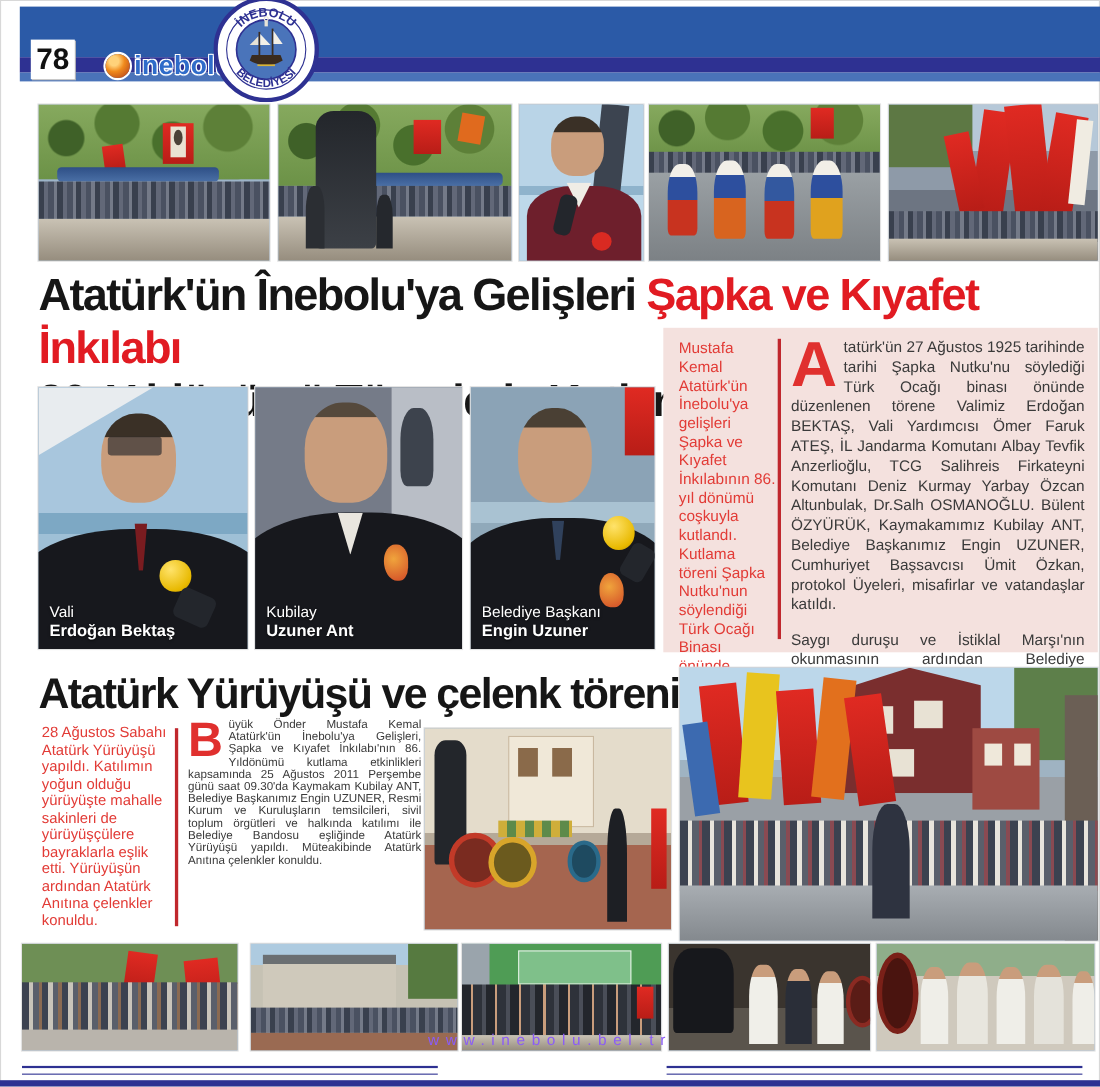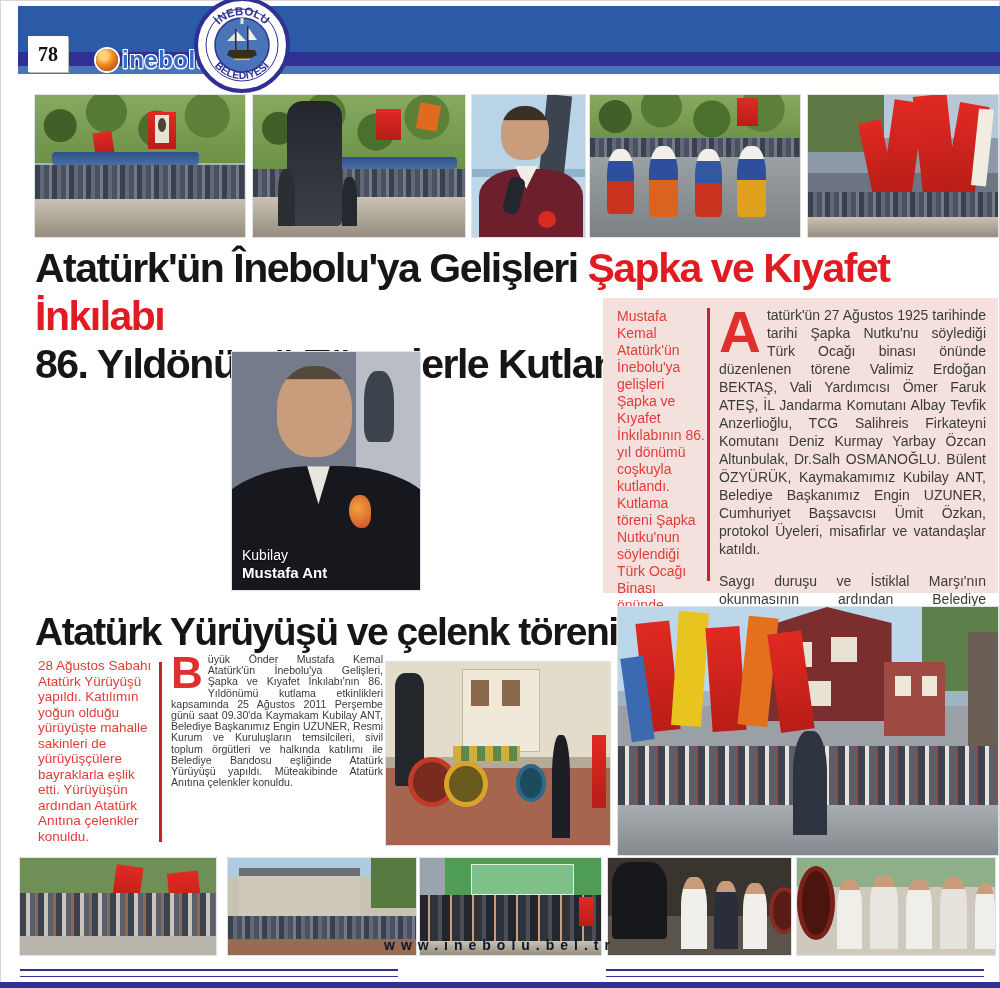--- a/index.html
+++ b/index.html
@@ -3,22 +3,22 @@
 <meta charset="utf-8">
 <style>
   html,body{margin:0;padding:0;background:#e8e8e8;font-family:"Liberation Sans",sans-serif;}
   .page{position:relative;width:1000px;height:988px;margin:0 auto;background:#fff;overflow:hidden;
         box-shadow:inset 0 0 0 1px #d8d8d8;}
   
   .band-blue{position:absolute;left:18px;right:0;top:6px;height:46px;background:#2b5aa7;}
   .band-navy{position:absolute;left:18px;right:0;top:52px;height:14px;background:#2e3192;}
   .band-lblue{position:absolute;left:18px;right:0;top:66px;height:8px;background:#4a73b9;}
   .pageno{position:absolute;left:28px;top:36px;width:40px;height:36px;background:#fff;
-          display:flex;align-items:center;justify-content:center;font-size:20px;font-weight:bold;color:#111;
-          box-shadow:1px 1px 0 #bbb;font-family:Liberation Serif, serif;}
+          display:flex;align-items:center;justify-content:center;font-size:27px;font-weight:bold;color:#111;
+          box-shadow:1px 1px 0 #bbb;}
   .logo{position:absolute;left:96px;top:46px;height:28px;display:flex;align-items:center;gap:4px;}
   .logo-ball{width:22px;height:22px;border-radius:50%;
              background:radial-gradient(circle at 35% 30%,#ffd27a 0 20%,#f08a1d 45%,#b5441a 90%);
              box-shadow:0 0 0 2px #fff;}
   .logo-text{font-size:24px;font-weight:800;color:#2f6bc9;letter-spacing:0.5px;
              text-shadow:-1px -1px 0 #fff,1px -1px 0 #fff,-1px 1px 0 #fff,1px 1px 0 #fff,0 2px 0 #9db9e2;}
   .seal{position:absolute;left:194px;top:-3px;width:96px;height:96px;}
   
   .photo{position:absolute;overflow:hidden;background:#9db4c9;box-shadow:0 0 0 1px #e2e2e2;}
   .abs{position:absolute;}
@@ -53,22 +53,22 @@
   .mic{border-radius:50%;background:radial-gradient(circle at 35% 30%,#ffe36b,#e8b900 70%,#b58d00);}
   .micstem{background:#23262c;}
   
   .headline2{position:absolute;left:35px;top:610px;width:600px;font-weight:bold;color:#161616;
              font-size:39px;letter-spacing:-1.5px;}
   .a2-side{position:absolute;left:38px;top:658px;width:118px;font-size:13.5px;line-height:15.5px;color:#e23b36;}
   .a2-divider{position:absolute;left:159px;top:662px;height:180px;width:3px;background:#c0272d;}
   .a2-main{position:absolute;left:171px;top:654px;width:212px;font-size:10.6px;line-height:11.2px;color:#3a3a3a;text-align:justify;}
   
   .footer-line{position:absolute;height:5px;border-top:2px solid #2e3192;border-bottom:1px solid #2e3192;top:969px;}
-  .footer-url{position:absolute;left:0;right:0;top:937px;text-align:center;font-size:14px;font-weight:bold;
-              color:#0f172a;letter-spacing:6px;}
+  .footer-url{position:absolute;left:0;right:0;top:937px;text-align:center;font-size:14px;font-weight:normal;
+              color:#8b5cf6;letter-spacing:6px;}
   .footer-bar{position:absolute;left:0;right:0;bottom:0;height:6px;background:#2e3192;}
 </style>
 </head>
 <body>
 
 <div class="page">
 
   <div class="band-blue"></div>
   <div class="band-navy"></div>
   <div class="band-lblue"></div>
@@ -172,35 +172,63 @@
 
   <div class="pinkbox">
     <div class="a1-side">Mustafa Kemal Atatürk'ün İnebolu'ya gelişleri Şapka ve Kıyafet İnkılabının 86. yıl dönümü coşkuyla kutlandı. Kutlama töreni Şapka Nutku'nun söylendiği Türk Ocağı Binası önünde yapıldı.</div>
     <div class="a1-divider"></div>
     <div class="a1-main">
       <span class="dropcap">A</span><span>tatürk'ün 27 Ağustos 1925 tarihinde tarihi Şapka Nutku'nu söylediği Türk Ocağı binası önünde düzenlenen törene Valimiz Erdoğan BEKTAŞ, Vali Yardımcısı Ömer Faruk ATEŞ, İL Jandarma Komutanı Albay Tevfik Anzerlioğlu, TCG Salihreis Firkateyni Komutanı Deniz Kurmay Yarbay Özcan Altunbulak, Dr.Salh OSMANOĞLU. Bülent ÖZYÜRÜK, Kaymakamımız Kubilay ANT, Belediye Başkanımız Engin UZUNER, Cumhuriyet Başsavcısı Ümit Özkan, protokol Üyeleri, misafirlar ve vatandaşlar katıldı.</span>
       <div class="a1-p2">Saygı duruşu ve İstiklal Marşı'nın okunmasının ardından Belediye Başkanımız, Kaymakamımız, Valimiz konuşma yaptılar. Konuşmaların ardından tören, şiirler ve halk oyunları gösterileri ile sona erdi.</div>
     </div>
   </div>
 
+  <div class="photo" style="left:35px;top:352px;width:190px;height:238px;">
+    <div class="abs" style="inset:0;background:linear-gradient(180deg,#a8c6dd 0 48%,#7da8c4 48% 56%,#9fc0d6 56%);"></div>
+    <div class="abs" style="left:0;top:0;width:55%;height:26%;background:#e8ecef;clip-path:polygon(0 0,100% 0,0 100%);"></div>
+    <div class="abs head" style="left:30%;top:10%;width:36%;height:34%;"></div>
+    <div class="abs" style="left:33%;top:19%;width:26%;height:7%;background:rgba(40,40,45,.65);border-radius:3px;"></div>
+    <div class="abs suit"></div>
+    <div class="abs" style="left:44%;bottom:30%;width:10%;height:18%;background:#7a1c20;clip-path:polygon(20% 0,80% 0,60% 100%,40% 100%);"></div>
+    <div class="abs mic" style="left:58%;bottom:22%;width:15%;height:12%;"></div>
+    <div class="abs micstem" style="left:66%;bottom:10%;width:18%;height:12%;transform:rotate(24deg);border-radius:6px;"></div>
+    <div class="caption">
+      <span>Vali</span><br>
+      <b>Erdoğan Bektaş</b>
+    </div>
+  </div>
 
   <div class="photo" style="left:232px;top:352px;width:188px;height:238px;">
     <div class="abs" style="inset:0;background:linear-gradient(180deg,#757b88 0 60%,#5d636f 60%);"></div>
     <div class="abs" style="left:66%;top:0;width:34%;height:60%;background:#b9bec6;"></div>
     <div class="abs" style="left:70%;top:8%;width:16%;height:30%;background:#3d434d;border-radius:40% 40% 20% 20%;"></div>
     <div class="abs head" style="left:24%;top:6%;width:40%;height:38%;background:linear-gradient(180deg,#55493c 0 14%,#c99d7c 15%);"></div>
     <div class="abs suit" style="height:52%;"></div>
     <div class="abs" style="left:40%;bottom:36%;width:12%;height:16%;background:#e9e6df;clip-path:polygon(0 0,100% 0,50% 100%);"></div>
     <div class="abs" style="left:62%;bottom:26%;width:12%;height:14%;background:radial-gradient(circle at 40% 40%,#f0a43c,#d14a27);border-radius:50% 50% 40% 60%;"></div>
     <div class="caption">
       <span>Kubilay</span><br>
-      <b>Mustafa Ant</b>
+      <b>Uzuner Ant</b>
     </div>
   </div>
 
+  <div class="photo" style="left:428px;top:352px;width:167px;height:238px;">
+    <div class="abs" style="inset:0;background:linear-gradient(180deg,#8ba3b6 0 44%,#a9c2d2 44% 52%,#90a9ba 52%);"></div>
+    <div class="abs flag" style="left:84%;top:0;width:16%;height:26%;"></div>
+    <div class="abs head" style="left:26%;top:8%;width:40%;height:36%;background:linear-gradient(180deg,#4a4034 0 20%,#c99d7c 21%);"></div>
+    <div class="abs suit" style="height:50%;"></div>
+    <div class="abs" style="left:42%;bottom:34%;width:11%;height:15%;background:#30415c;clip-path:polygon(20% 0,80% 0,60% 100%,40% 100%);"></div>
+    <div class="abs mic" style="left:72%;bottom:38%;width:17%;height:13%;"></div>
+    <div class="abs micstem" style="left:84%;bottom:26%;width:14%;height:14%;transform:rotate(30deg);border-radius:6px;"></div>
+    <div class="abs" style="left:70%;bottom:16%;width:13%;height:13%;background:radial-gradient(circle at 40% 40%,#f0a43c,#d14a27);border-radius:50% 60% 40% 50%;"></div>
+    <div class="caption">
+      <span>Belediye Başkanı</span><br>
+      <b>Engin Uzuner</b>
+    </div>
+  </div>
 
   <div class="headline2">Atatürk Yürüyüşü ve çelenk töreni!</div>
 
   <div class="a2-side">28 Ağustos Sabahı Atatürk Yürüyüşü yapıldı. Katılımın yoğun olduğu yürüyüşte mahalle sakinleri de yürüyüşçülere bayraklarla eşlik etti. Yürüyüşün ardından Atatürk Anıtına çelenkler konuldu.</div>
   <div class="a2-divider"></div>
   <div class="a2-main">
     <span class="dropcap2">B</span><span>üyük Önder Mustafa Kemal Atatürk'ün İnebolu'ya Gelişleri, Şapka ve Kıyafet İnkılabı'nın 86. Yıldönümü kutlama etkinlikleri kapsamında 25 Ağustos 2011 Perşembe günü saat 09.30'da Kaymakam Kubilay ANT, Belediye Başkanımız Engin UZUNER, Resmi Kurum ve Kuruluşların temsilcileri, sivil toplum örgütleri ve halkında katılımı ile Belediye Bandosu eşliğinde Atatürk Yürüyüşü yapıldı. Müteakibinde Atatürk Anıtına çelenkler konuldu.</span>
   </div>
 
   <div class="photo" style="left:386px;top:662px;width:224px;height:183px;">

